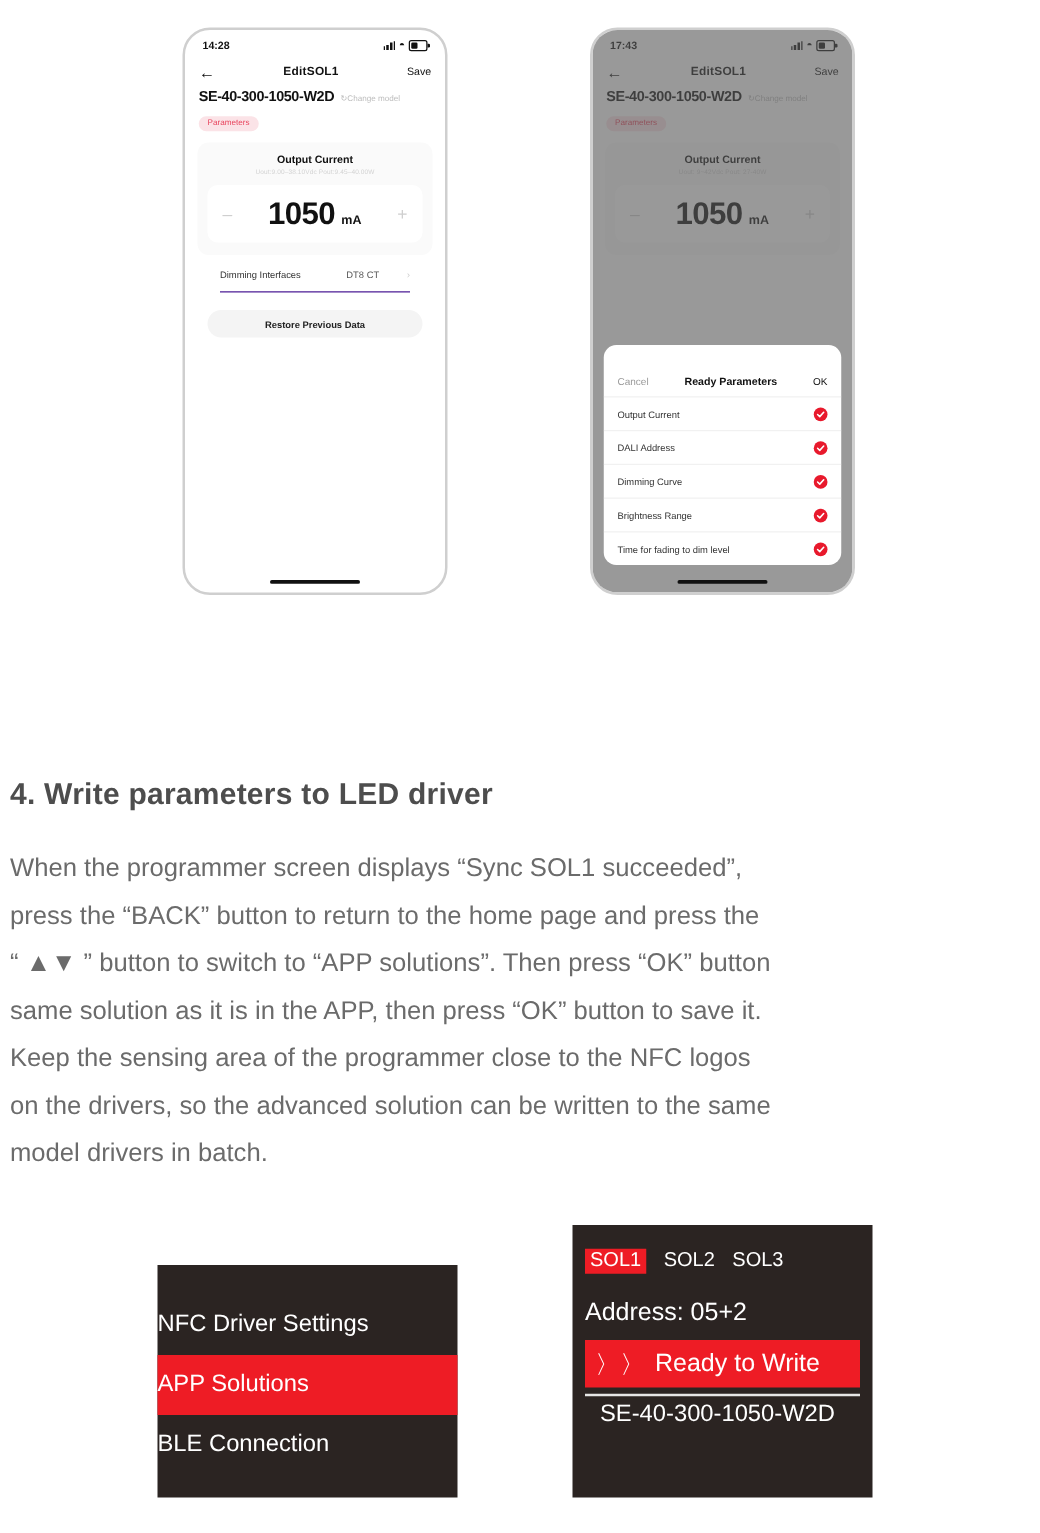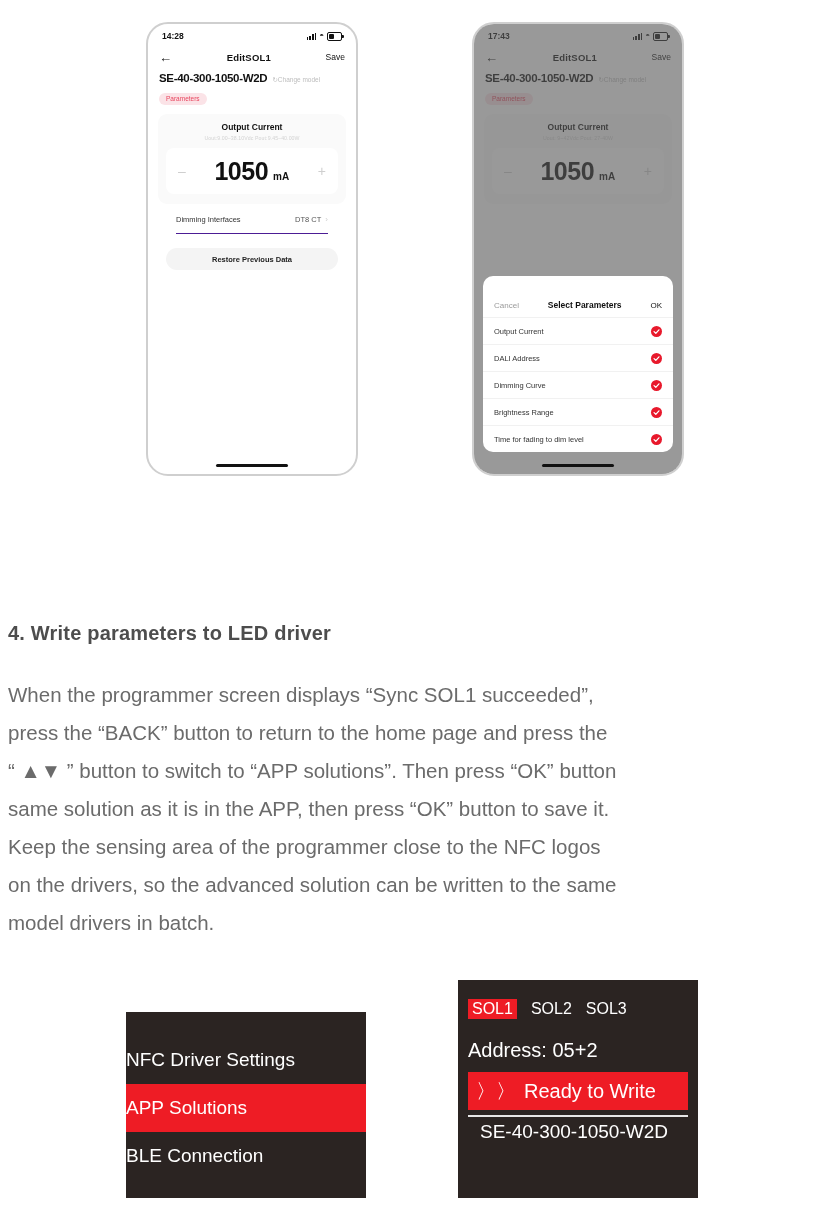--- a/index.html
+++ b/index.html
@@ -43,21 +43,21 @@
   .card-sub{text-align:center;font-size:5.2px;color:#d3d3d3;margin-top:3px;letter-spacing:.1px;}
   .stepper{margin-top:7px;background:#fff;border-radius:8px;height:46px;
     display:flex;align-items:center;justify-content:space-between;padding:0 12px;}
   .step-btn{font-size:14px;color:#cfcfcf;line-height:1;user-select:none;}
   .value-wrap{display:flex;align-items:baseline;gap:5px;}
   .value{font-size:25px;font-weight:bold;color:#111;letter-spacing:-.5px;}
   .unit{font-size:10px;font-weight:bold;color:#111;}
 
   .list-row{margin:0 28px;padding:11px 0 9px 0;display:flex;align-items:center;
     justify-content:space-between;font-size:7.5px;color:#333;border-bottom:1px solid #4c1d95;}
-  .list-row .val{color:#555;display:flex;align-items:center;gap:4px;}
+  .list-row .val{color:#555;display:flex;align-items:center;gap:22px;}
   .chev{color:#cfcfcf;font-size:8px;}
 
   .restore{margin:14px 18px 0 18px;height:22px;background:#f4f4f4;border-radius:11px;
     display:flex;align-items:center;justify-content:center;font-size:7.5px;font-weight:bold;color:#222;}
 
   .home-ind{position:absolute;bottom:7px;left:50%;transform:translateX(-50%);
     width:72px;height:3.5px;background:#111;border-radius:2px;}
 
   
   .dim-overlay{position:absolute;inset:0;background:rgba(90,90,90,.62);}
@@ -68,21 +68,21 @@
   .sheet-head .cancel{color:#9a9a9a;}
   .sheet-head .sh-title{font-weight:bold;color:#111;font-size:8.5px;}
   .sheet-head .ok{color:#111;font-weight:normal;}
   .sheet-row{display:flex;align-items:center;justify-content:space-between;
     padding:7.5px 11px;font-size:7.5px;color:#333;border-top:1px solid #f1f1f1;}
   .check{width:11px;height:11px;border-radius:50%;background:#e8192c;
     display:flex;align-items:center;justify-content:center;}
   .check svg{display:block;}
 
   
-  .heading{position:absolute;left:8px;top:622px;width:640px;font-size:20px;font-weight:bold;
+  .heading{position:absolute;left:8px;top:622px;width:640px;font-size:24px;font-weight:bold;
     color:#4d4d4d;letter-spacing:.2px;}
   .para{position:absolute;left:8px;top:676px;width:816px;font-size:20.5px;line-height:38px;
     color:#6b6b6b;text-align:justify;}
   .para .ln{display:block;white-space:nowrap;}
   .para .j{display:flex;justify-content:space-between;}
 
   
   .lcd{position:absolute;background:#2b2422;}
   #lcd-left{left:126px;top:1012px;width:240px;height:186px;}
   #lcd-right{left:458px;top:980px;width:240px;height:218px;}
@@ -214,21 +214,21 @@
         </span>
         <span class="step-btn">+</span>
       </div>
     </div>
 
     <div class="dim-overlay"></div>
 
     <div class="sheet">
       <div class="sheet-head">
         <span class="cancel">Cancel</span>
-        <span class="sh-title">Select Parameters</span>
+        <span class="sh-title">Ready Parameters</span>
         <span class="ok">OK</span>
       </div>
 
       <div class="sheet-row">
         <span>Output Current</span>
         <span class="check">
             <svg width="7" height="7" viewBox="0 0 10 10">
               <path d="M1.5 5.2 L4 7.6 L8.5 2.6" stroke="#fff" stroke-width="1.8" fill="none" stroke-linecap="round" stroke-linejoin="round"></path>
             </svg>
           </span>

